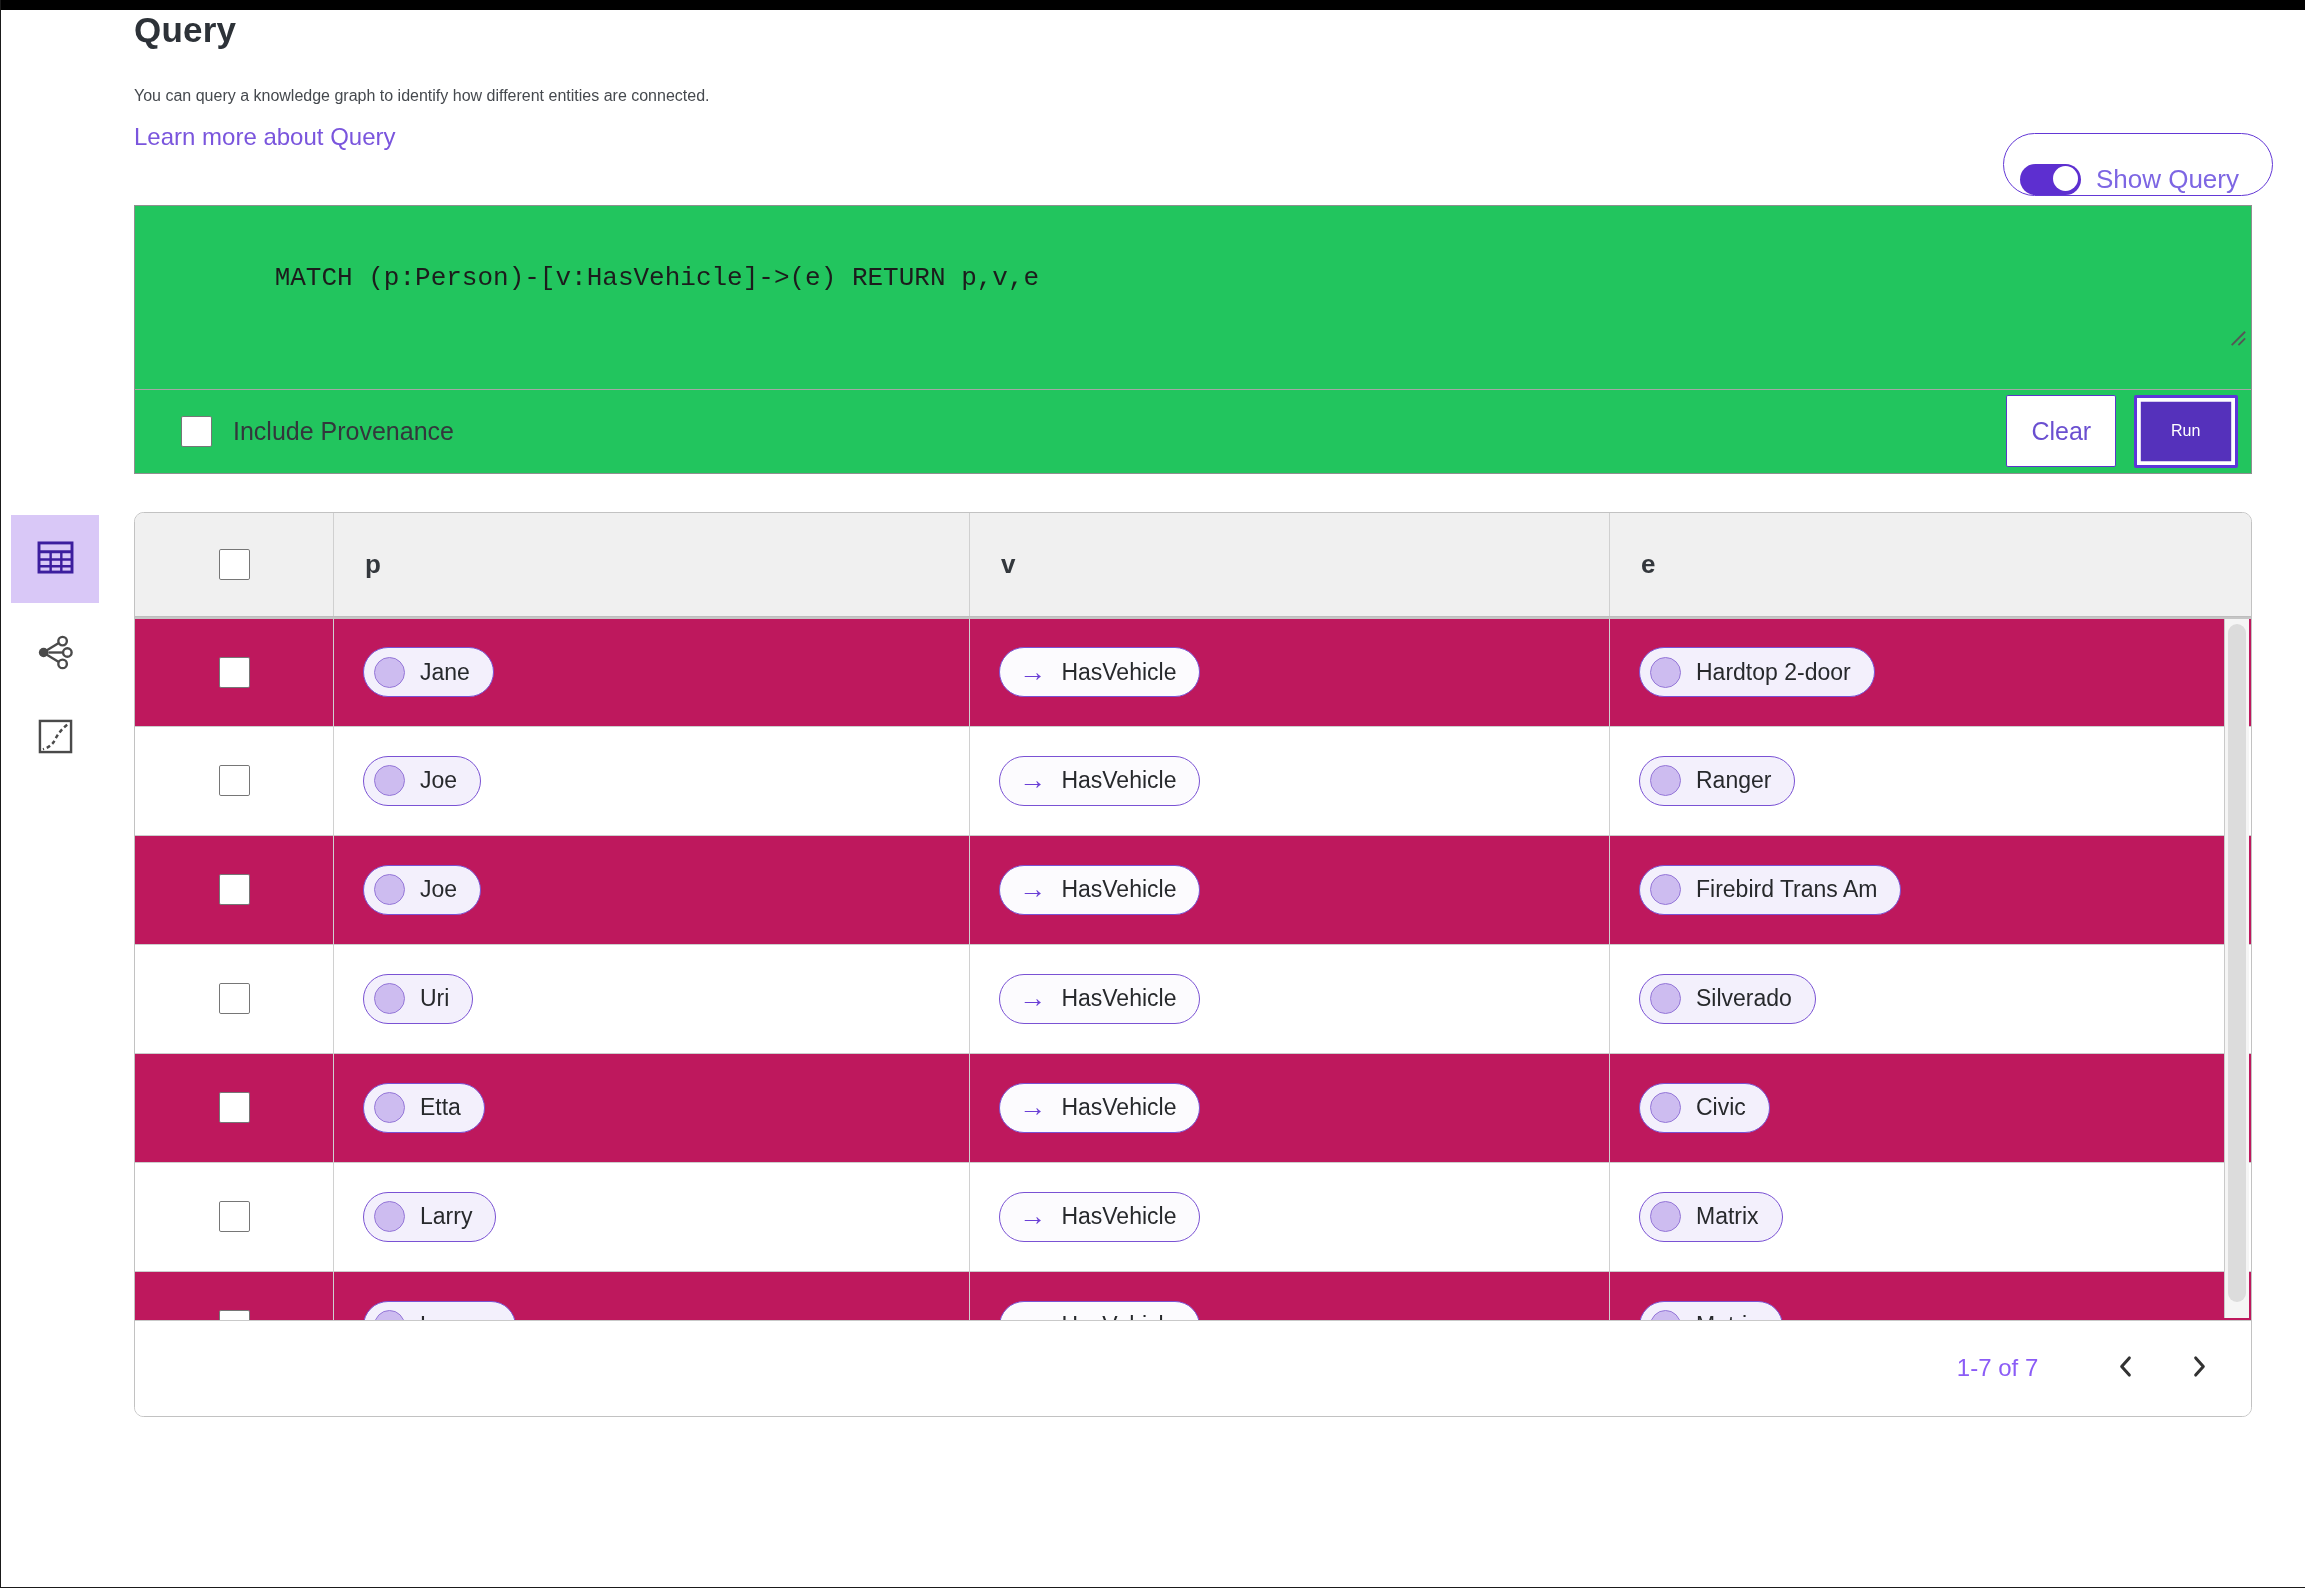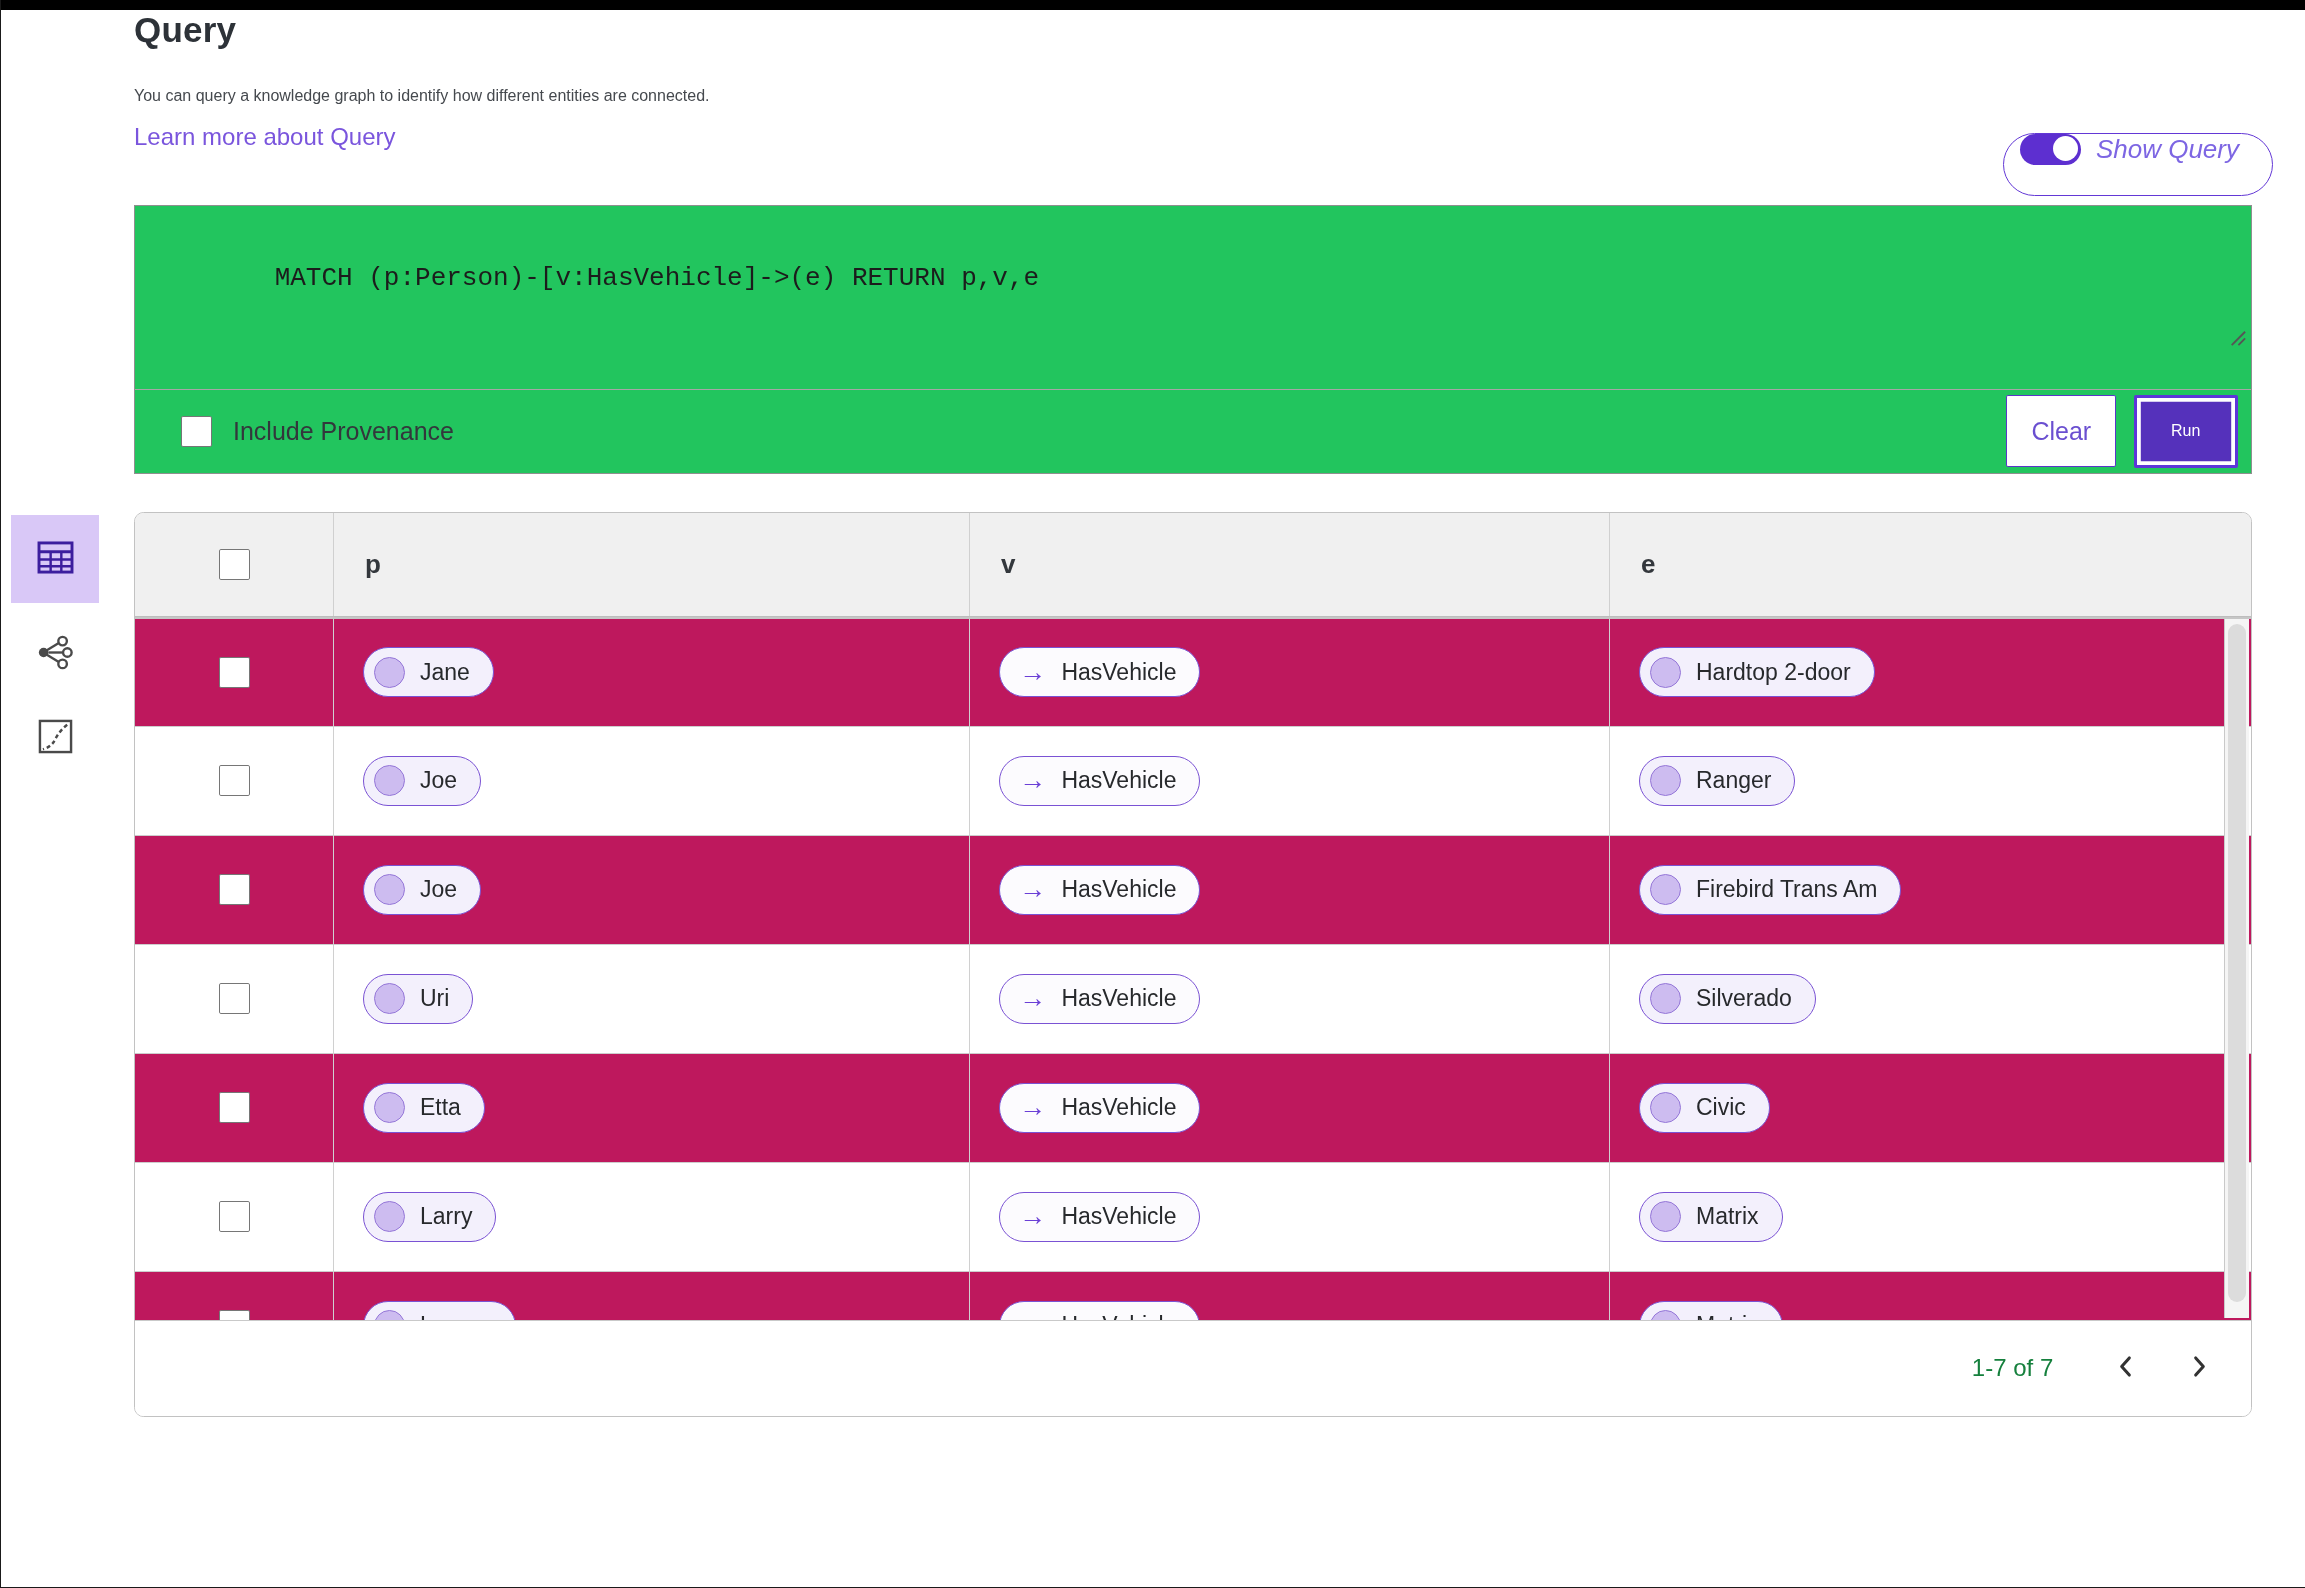--- a/index.html
+++ b/index.html
@@ -21,21 +21,21 @@
   .page-title { font-size:35px; font-weight:700; color:#2d3238; letter-spacing:0.2px; }
 
   .page-desc { margin-top:37px; font-size:16px; color:#45494e; }
 
   .learn-more { display:inline-block; margin-top:18px; font-size:24px; color:#7a55dd; text-decoration:none; cursor:pointer; }
 
   .show-query-btn {
     position:absolute; top:123px; right:-21px;
     height:63px; padding:0 33px 0 15.4px;
     background:#fff; border:1.9px solid #6338d6; border-radius:33px;
-    display:flex; align-items:flex-start; gap:15.4px; cursor:pointer;font-style:italic;
+    display:flex; align-items:flex-end; gap:15.4px; cursor:pointer;
   }
   .toggle-track {
     width:61px; height:31px; background:#5d2fd0; border-radius:15.4px; position:relative; flex:0 0 auto;
   }
   .toggle-knob {
     position:absolute; top:2.9px; right:2.9px; width:25px; height:25px;
     background:#fff; border-radius:50%;
   }
   .show-query-label { font-size:26px; color:#7d66e3; }
 
@@ -106,21 +106,21 @@
   .vscrollbar {
     position:absolute; top:106px; right:1.9px; bottom:98px; width:25px;
     border-left:1px solid #c9c9c9; background:#f5f5f5;
   }
   .vscroll-thumb { position:absolute; top:5.8px; left:2.9px; right:2.9px; height:calc(100% - 21px); background:#dcdcdc; border-radius:11.5px; }
 
   .table-footer {
     height:96px; border-top:1.9px solid #c9c9c9; background:#fff;
     display:flex; align-items:center; justify-content:flex-end; padding-right:33px;
   }
-  .page-range { font-size:24px; color:#15803d; margin-right:54px; }
+  .page-range { font-size:24px; color:#8b5cf6; margin-right:69px; }
   .pager-btn { background:none; border:none; cursor:pointer; padding:7.7px; display:flex; align-items:center; }
   .pager-btn + .pager-btn { margin-left:38px; }
 </style>
 </head>
 <body>
 
 <div class="topbar"></div>
 
 <div class="content">
 

